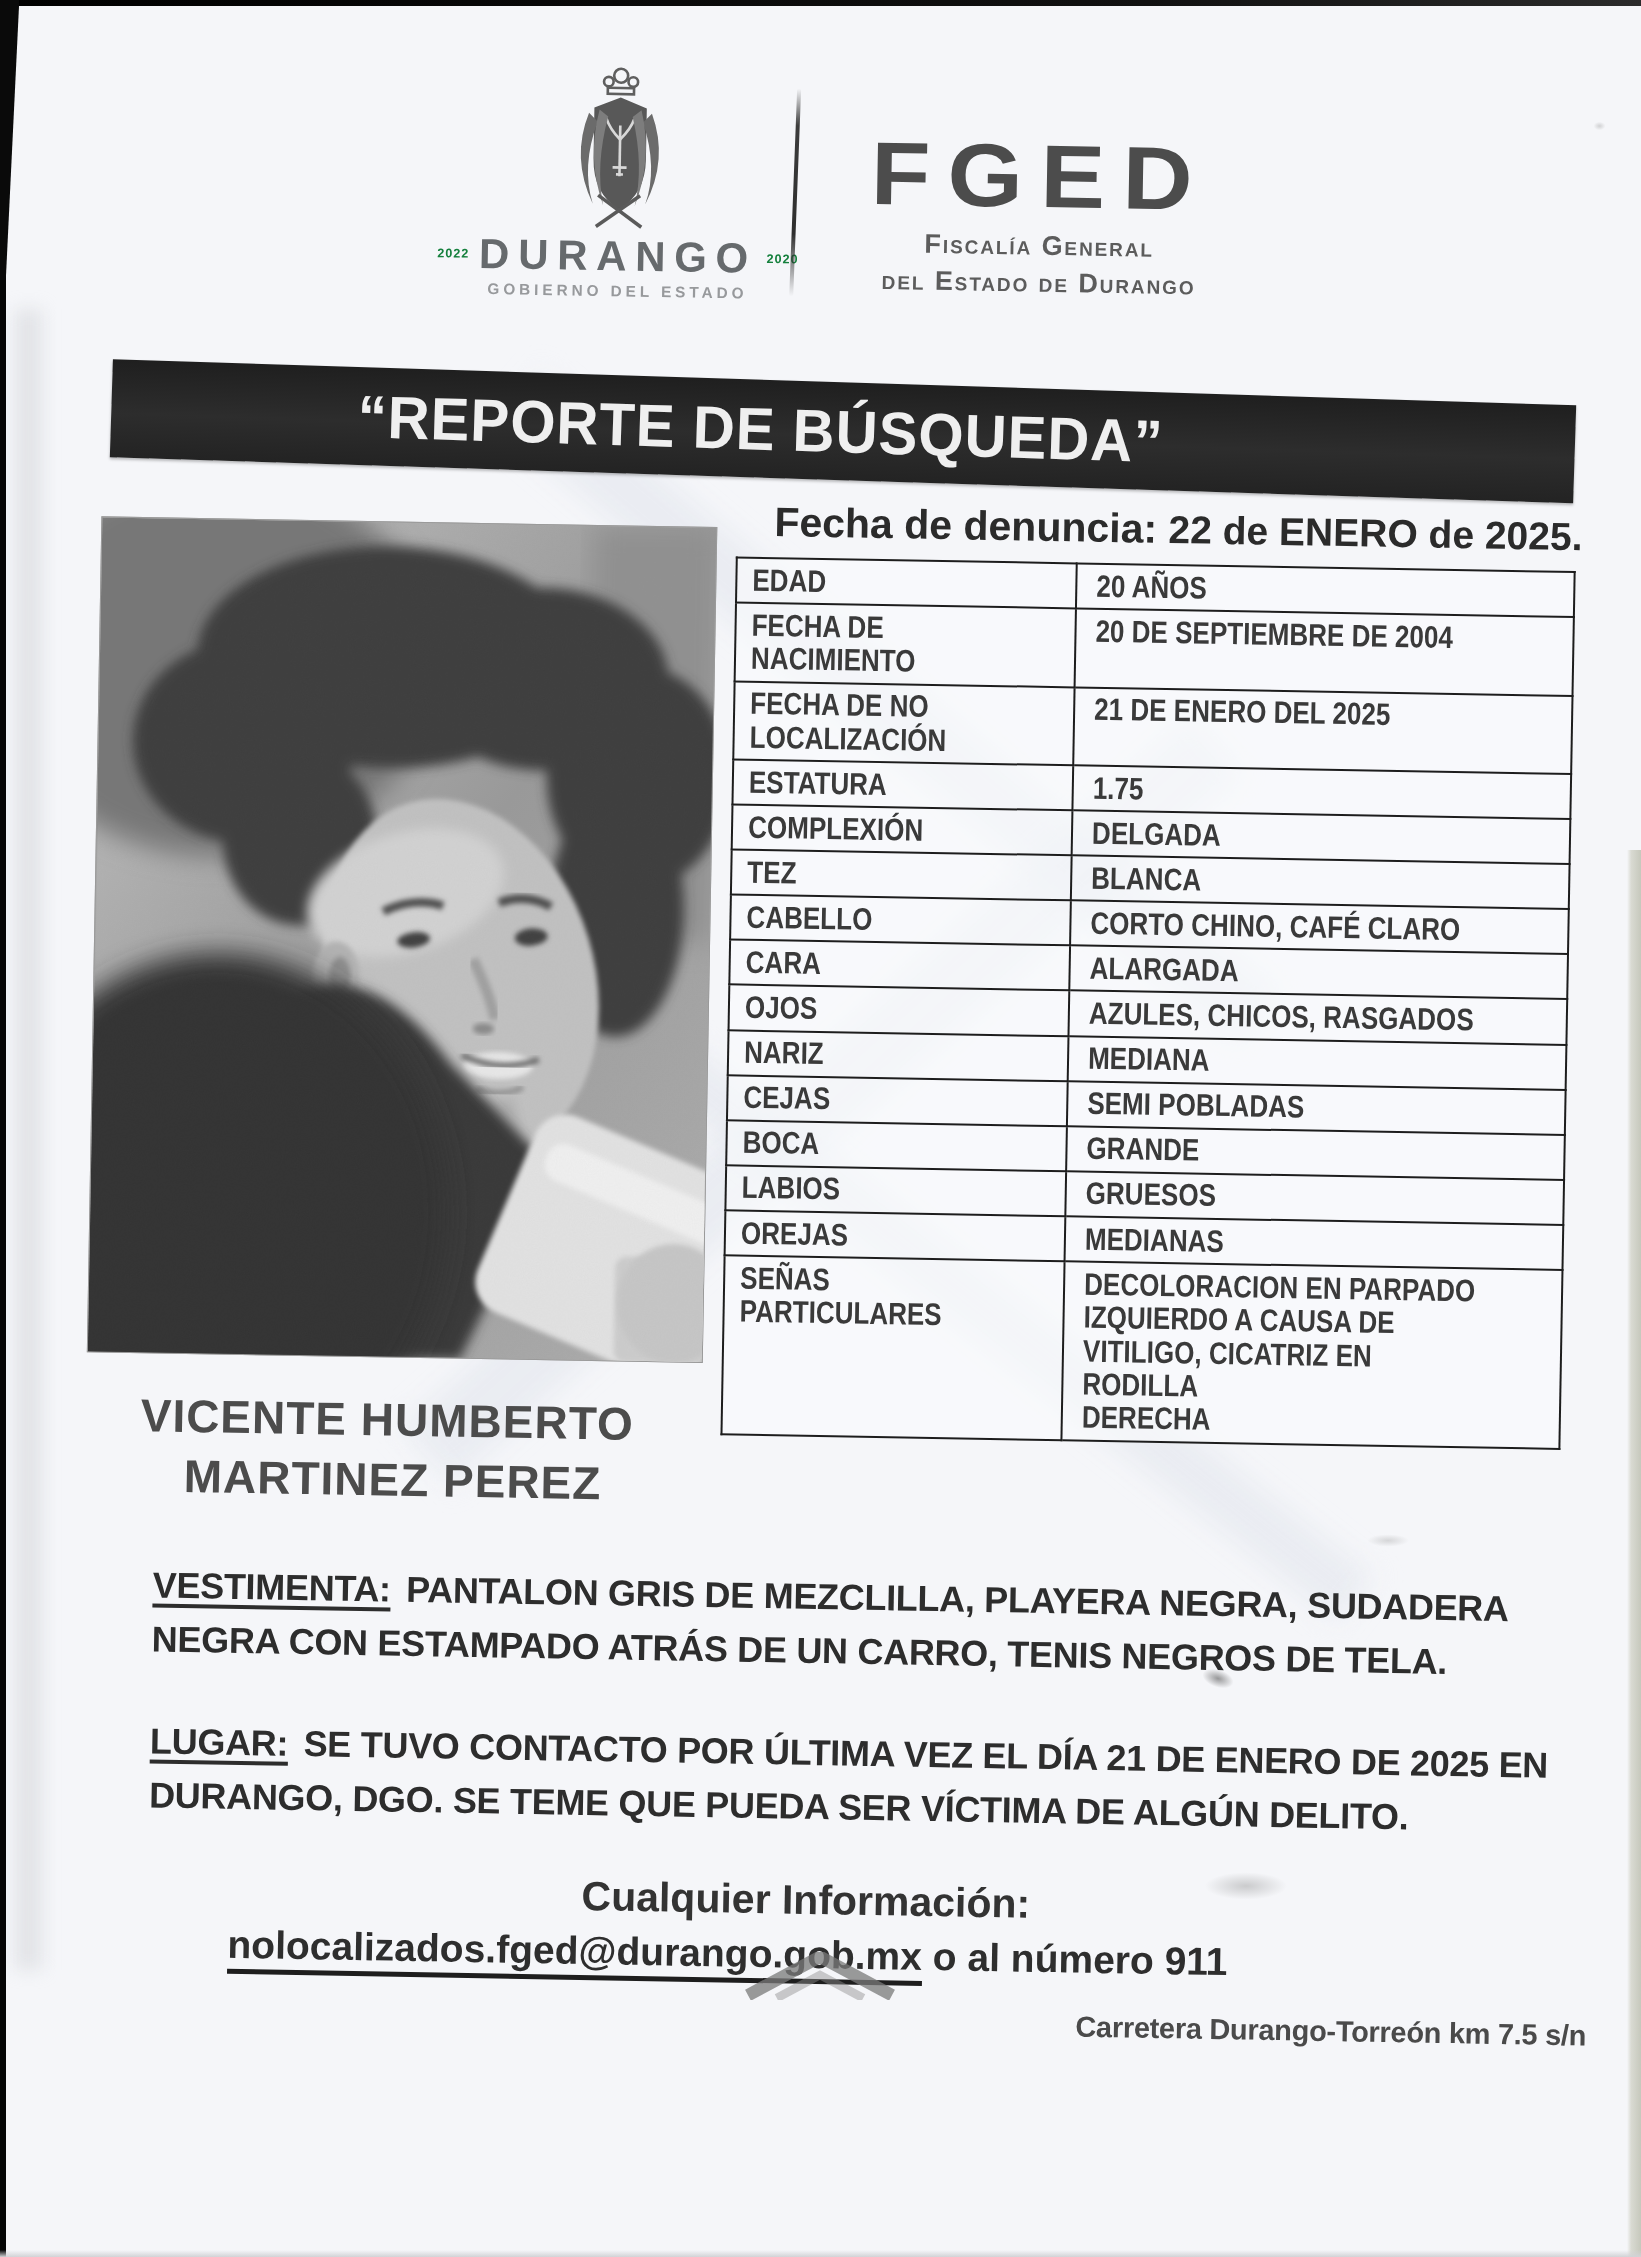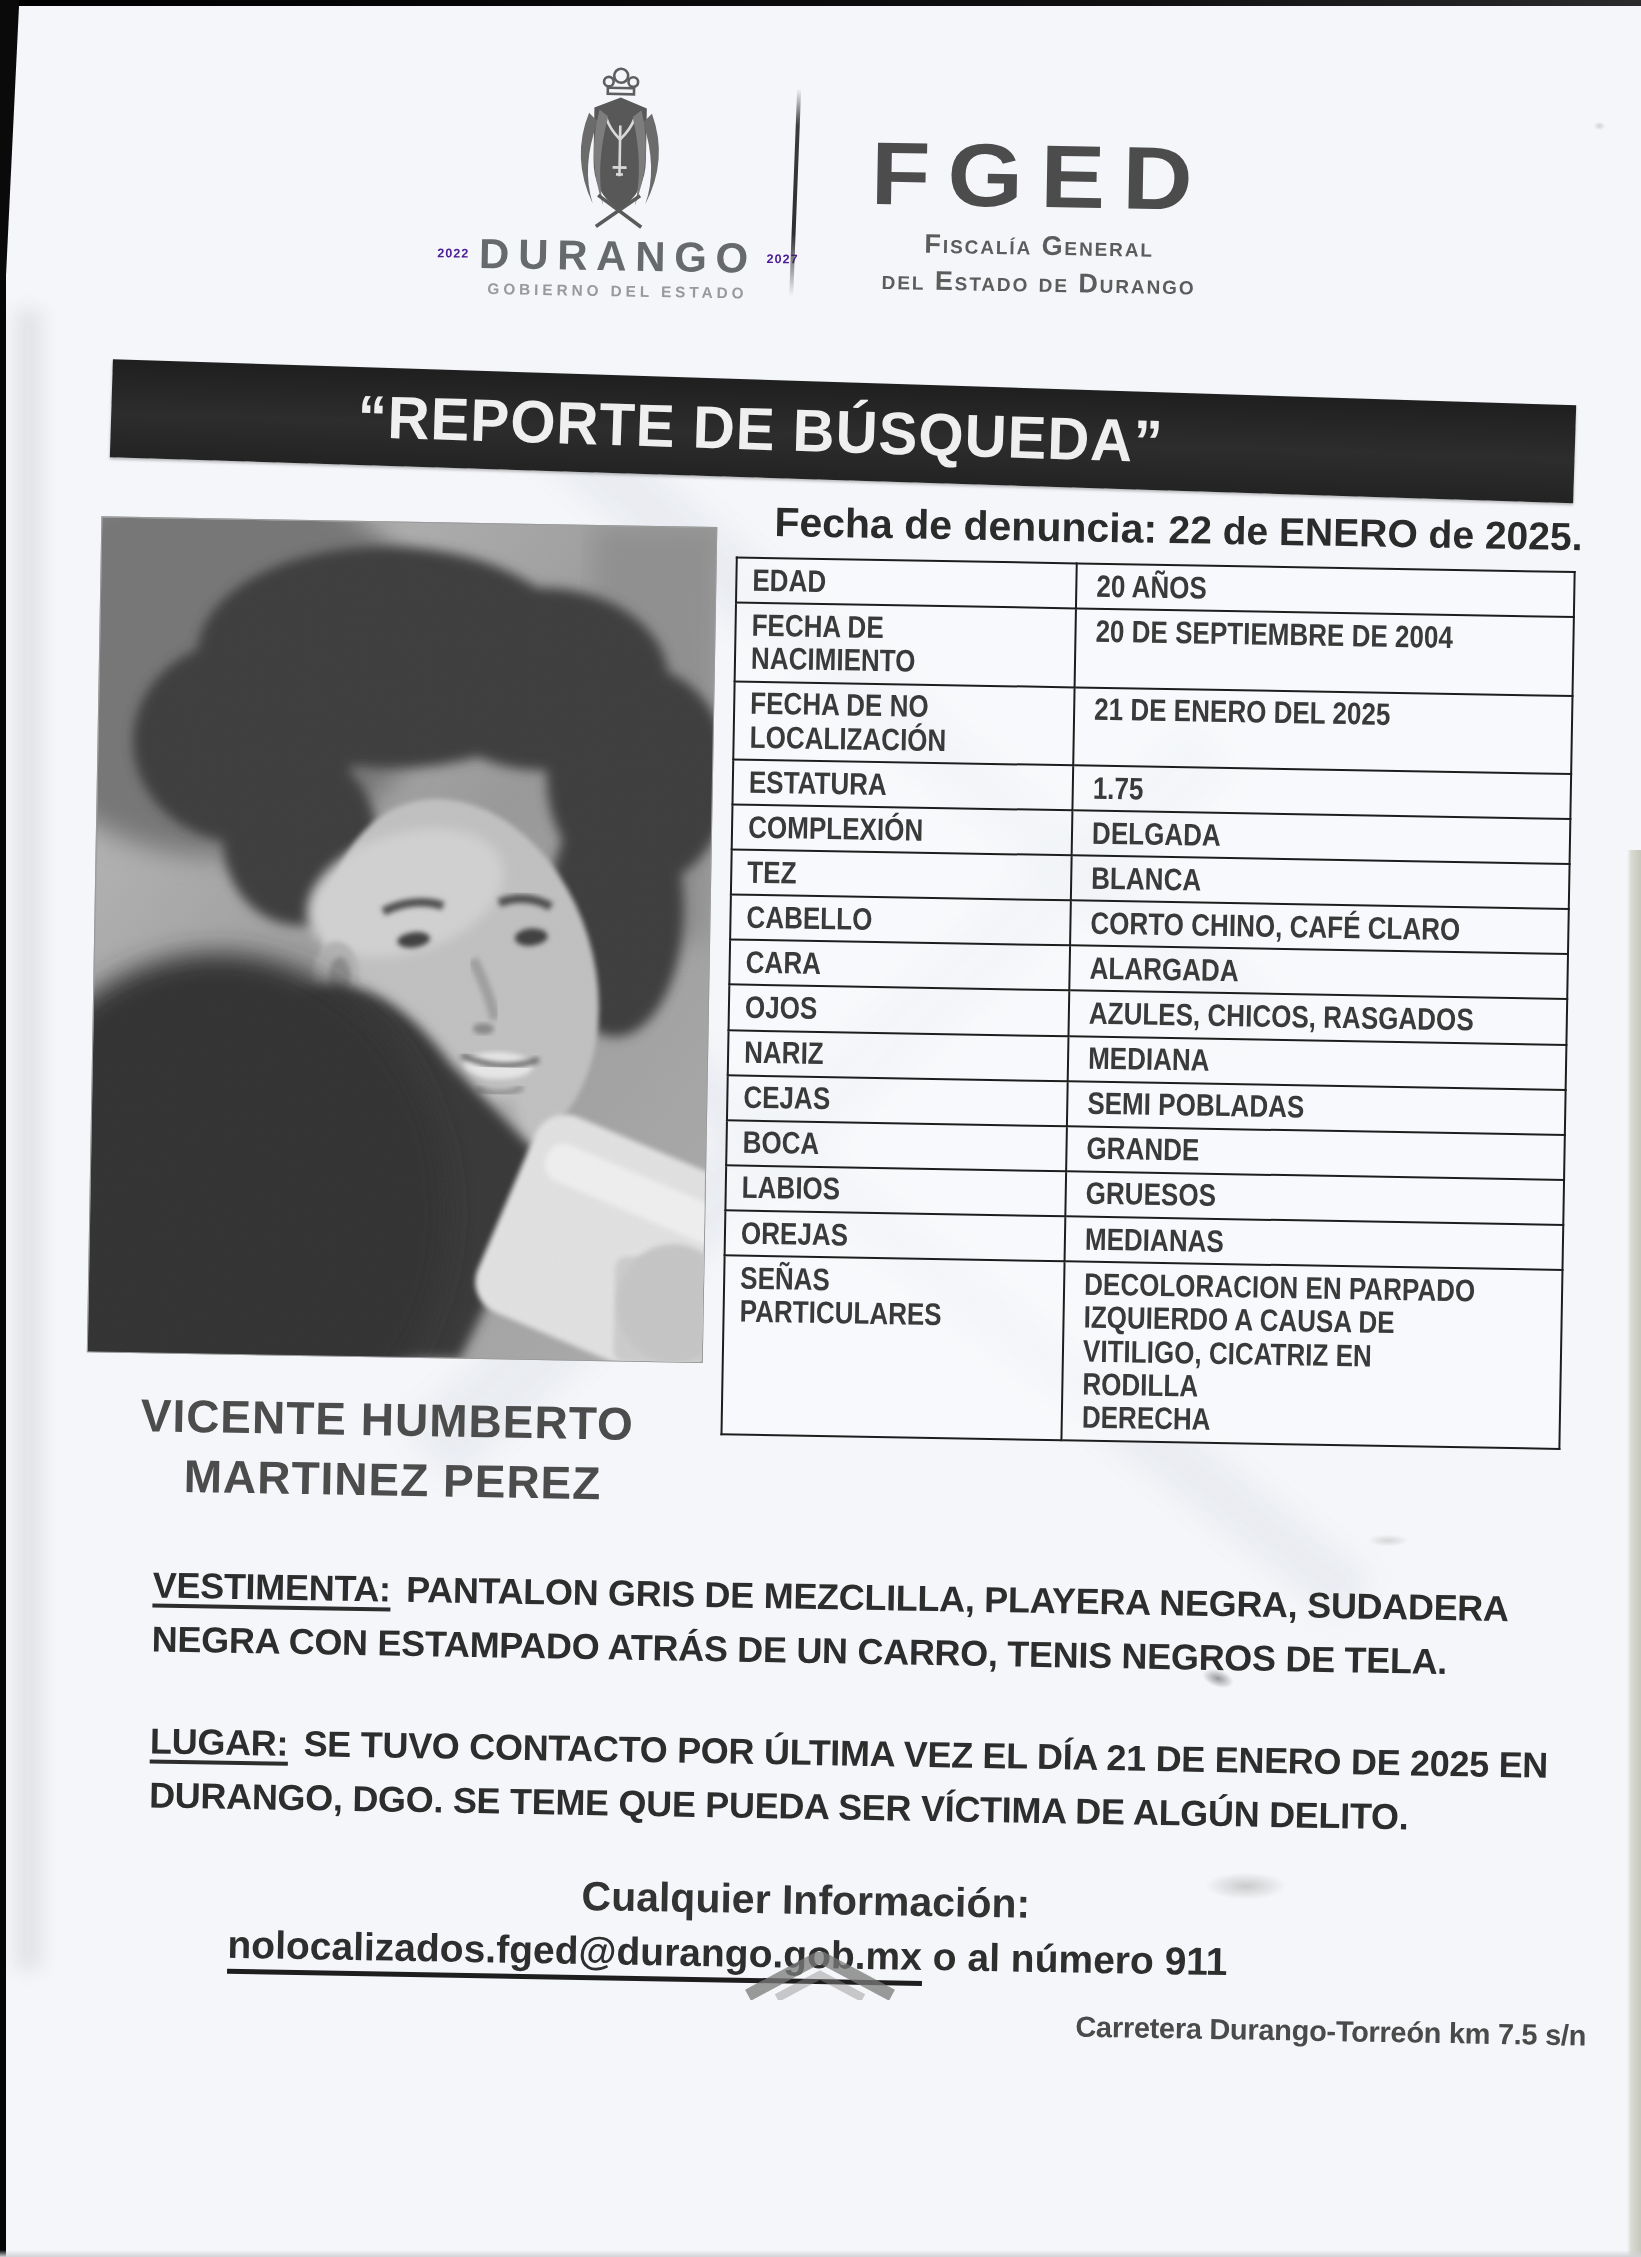--- a/index.html
+++ b/index.html
@@ -43,21 +43,21 @@
   .chevron-mark { position:absolute; left:743px; top:1952px; z-index:40; opacity:.75; }
 
   
   .content { position:absolute; inset:0; transform:rotate(1deg); transform-origin:821px 1062px; z-index:10; }
 
   
   .durango-block { position:absolute; left:319px; top:68px; width:570px; text-align:center; }
   .shield-svg { display:block; margin:0 auto; }
   .durango-line { margin-top:1.9px; display:flex; align-items:center; justify-content:center; gap:9.7px; }
   .durango-name { font-size:42px; font-weight:800; letter-spacing:8.7px; color:#666a6d; }
-  .durango-year { font-size:12.6px; font-weight:700; color:#4c1d95; letter-spacing:1px; }
+  .durango-year { font-size:12.6px; font-weight:700; color:#15803d; letter-spacing:1px; }
   .durango-sub  { margin-top:1.9px; font-size:15.4px; font-weight:700; letter-spacing:3.9px; color:#97999c; }
 
   .header-divider { position:absolute; left:778px; top:89px; width:3.9px; height:208px;
     background:linear-gradient(to bottom,transparent,#3c3c3c 18%,#2e2e2e 70%,transparent); border-radius:2.9px;
     transform:rotate(1.2deg); }
 
   .fged-block { position:absolute; left:832px; top:124px; width:386px; text-align:center; }
   .fged-acronym { font-size:97px; font-weight:800; letter-spacing:17.4px; color:#4c4c4c;
                   line-height:1; transform:scaleY(.92); }
   .fged-sub { font-variant:small-caps; font-weight:700; color:#5c5c5c; font-size:27px;
@@ -141,21 +141,21 @@
       <path d="M36,52 Q22,108 42,162 Q32,116 46,60 Z" fill="#7d7d7d"></path>
       <path d="M84,52 Q98,108 78,162 Q88,116 74,60 Z" fill="#7d7d7d"></path>
       <g stroke="#5a5a5a" stroke-width="4">
         <line x1="36" y1="150" x2="86" y2="186"></line>
         <line x1="84" y1="150" x2="34" y2="186"></line>
       </g>
     </svg>
     <div class="durango-line">
       <span class="durango-year">2022</span>
       <span class="durango-name">DURANGO</span>
-      <span class="durango-year">2027</span>
+      <span class="durango-year">2020</span>
     </div>
     <div class="durango-sub">GOBIERNO DEL ESTADO</div>
   </div>
 
   <div class="header-divider"></div>
 
   <div class="fged-block">
     <div class="fged-acronym">FGED</div>
     <div class="fged-sub">Fiscalía General</div>
     <div class="fged-sub">del Estado de Durango</div>

